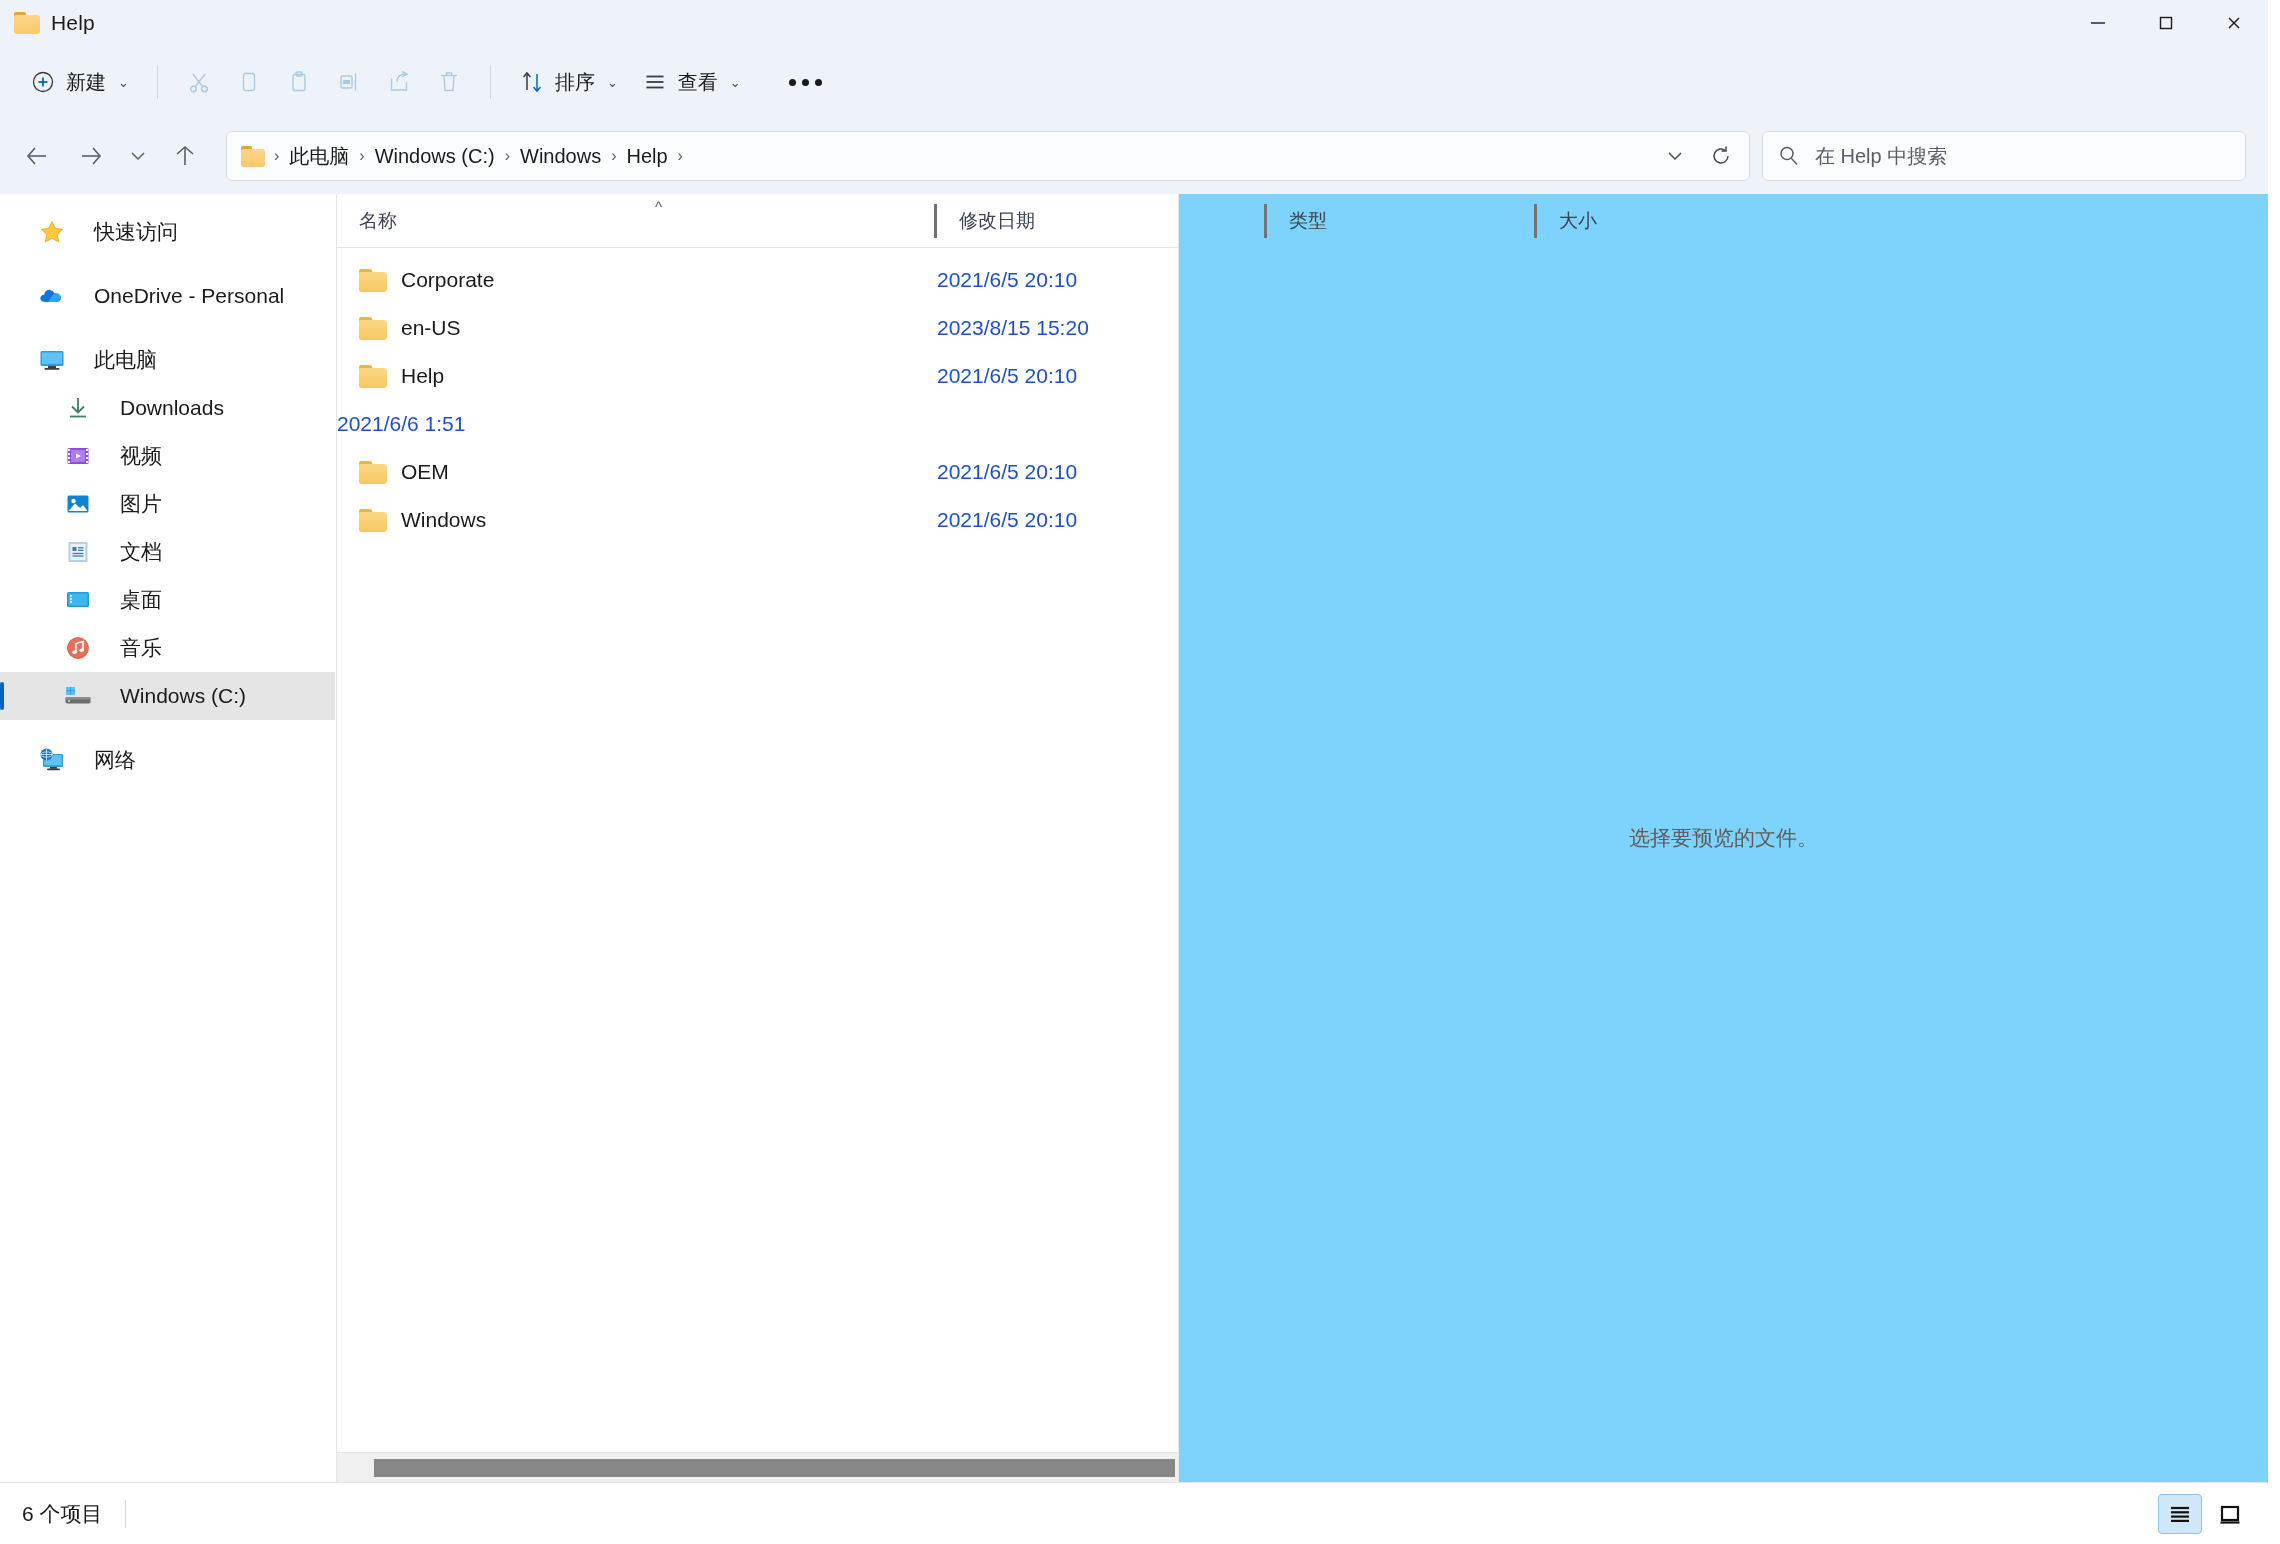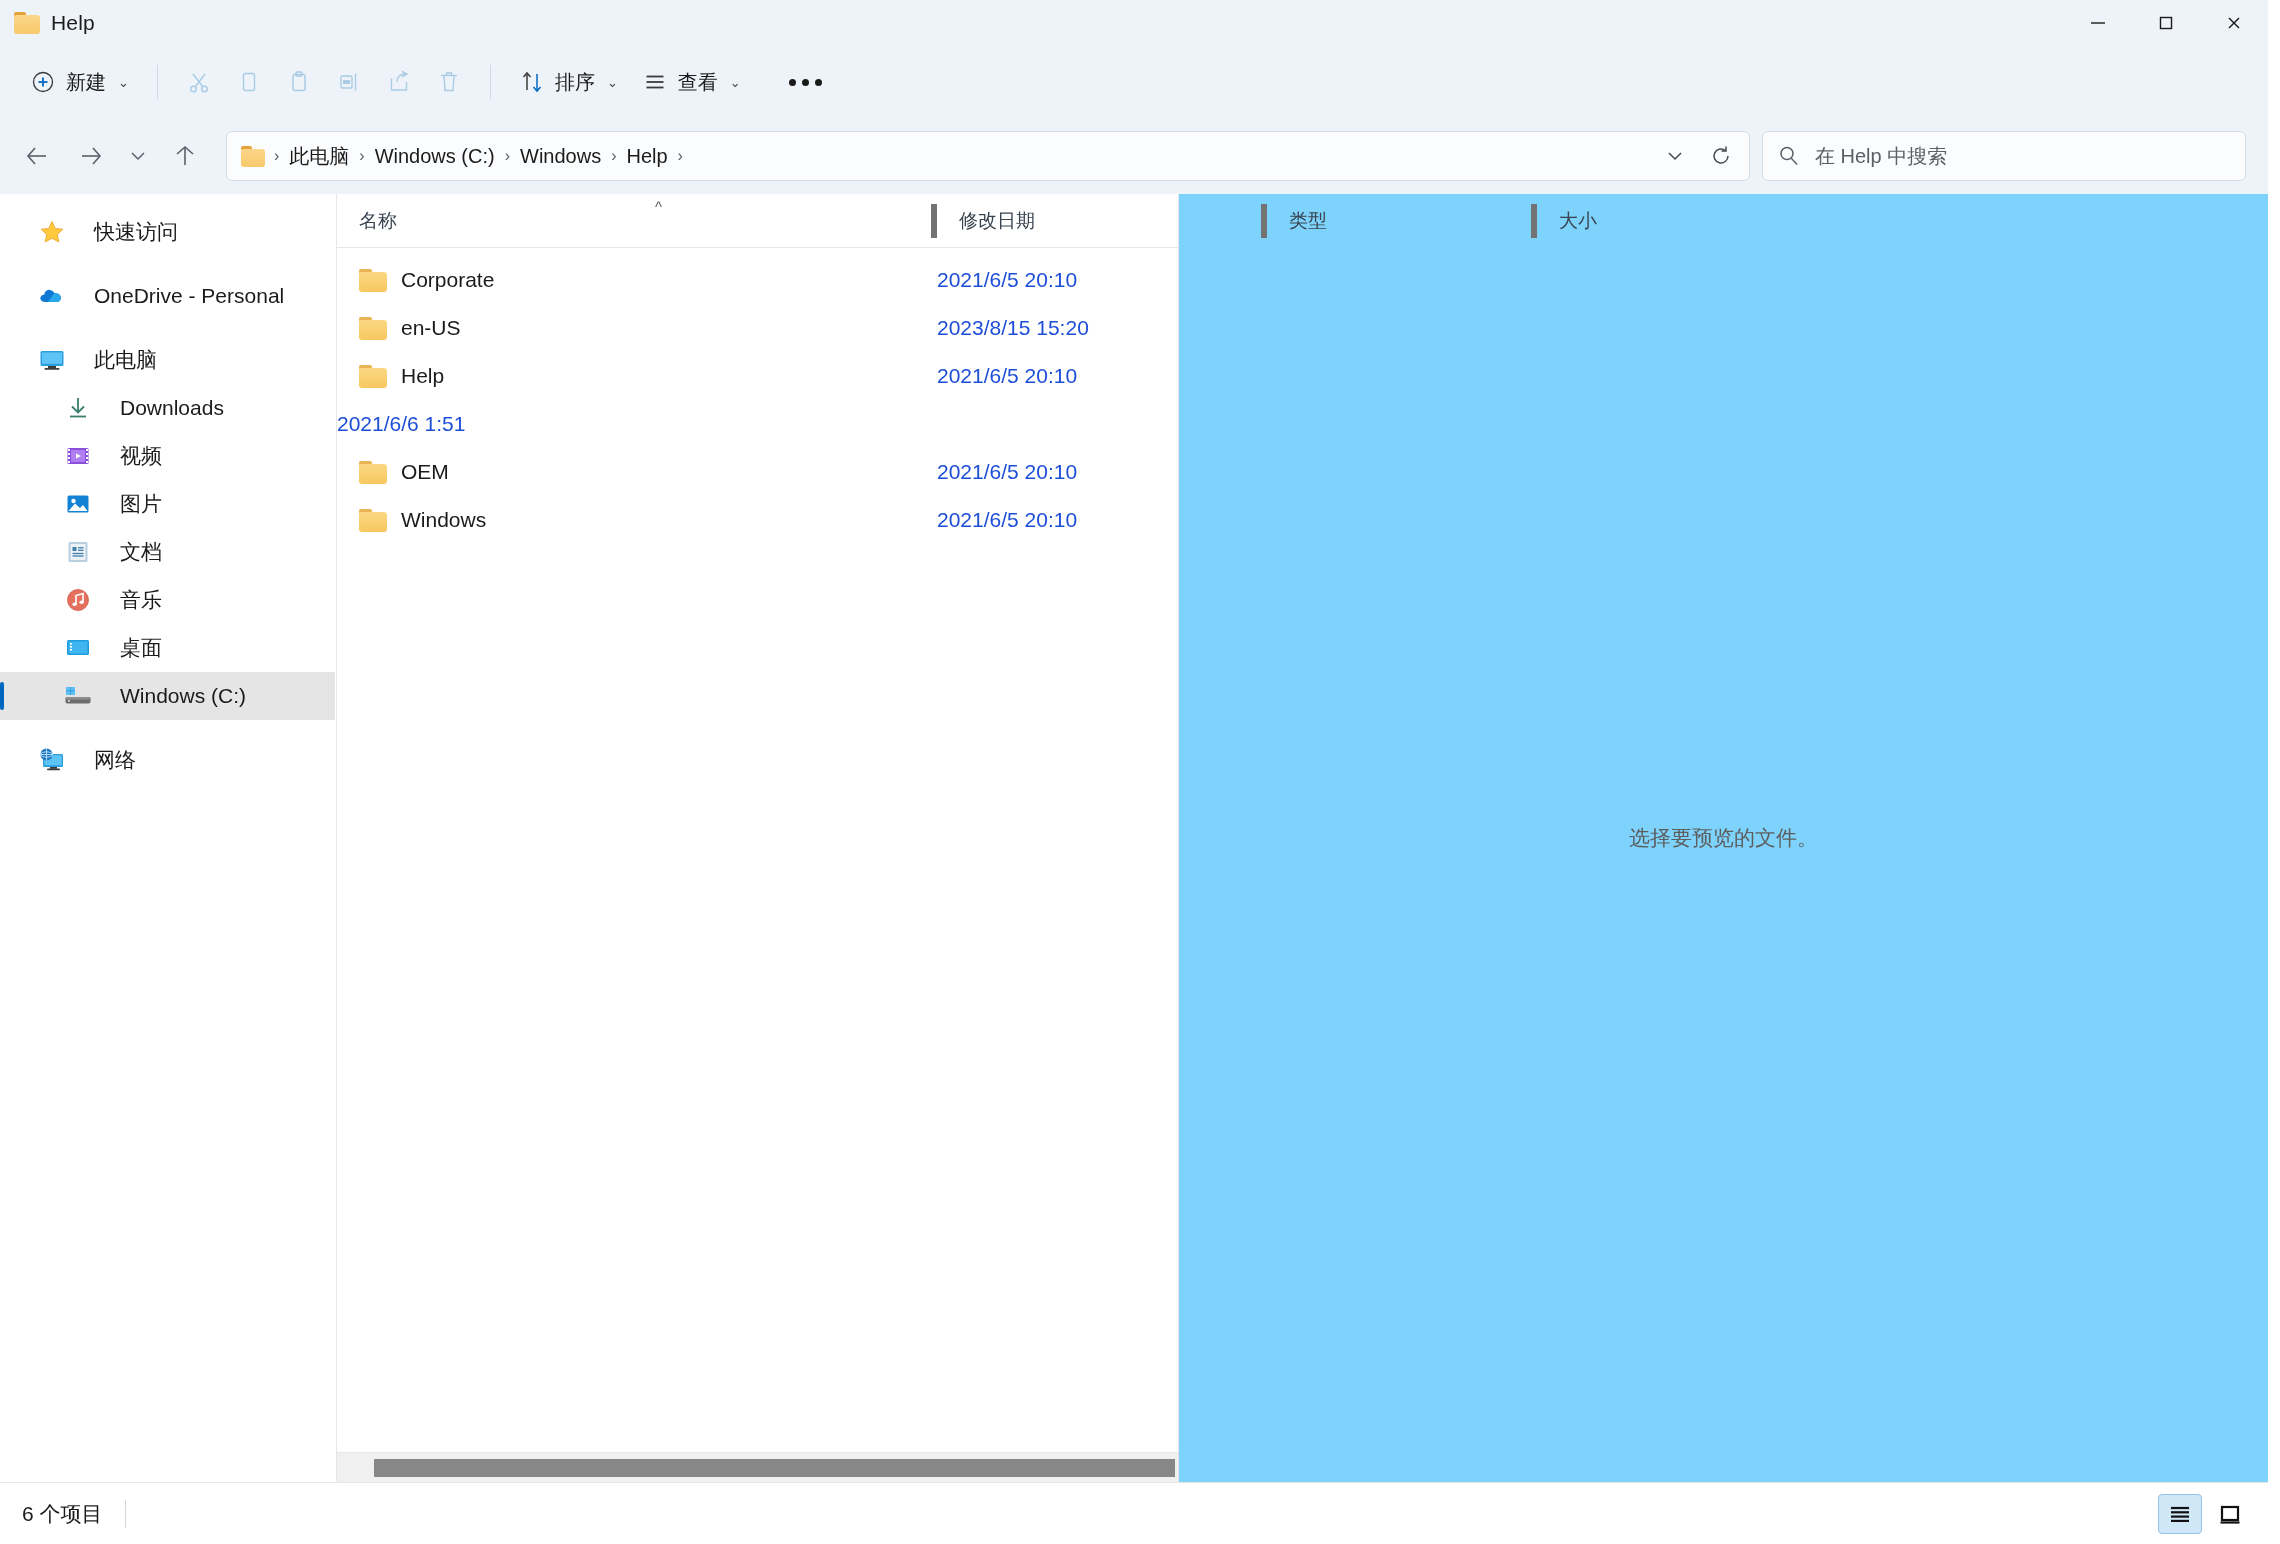--- a/index.html
+++ b/index.html
@@ -143,21 +143,21 @@
               border-left:1px solid #e6e6e6; }
   .colhead {
     height: 54px; flex:0 0 54px; display:flex; align-items:center;
     border-bottom: 1px solid #e6e6e6; position:relative;
   }
   .colhead .sortmark {
     position:absolute; left: 318px; top: 4px; font-size: 15px; color:#5a5f66;
   }
   .col {
     font-size: 19px; color:#3a4450; padding-left: 22px; height:34px;
-    display:flex; align-items:center; border-right:6px solid #737373;
+    display:flex; align-items:center; border-right:3px solid #737373;
   }
   .col.c-name { flex: 0 0 600px; }
   .col.c-date { flex: 0 0 330px; }
   .col.c-type { flex: 0 0 270px; }
   .col.c-size { flex: 0 0 180px; border-right:none; }
 
   .rows { flex:1 1 auto; overflow:hidden; padding-top: 8px; }
   .row { height: 48px; display:flex; align-items:center; }
   .cell { font-size: 21px; color:#1b1b1b; display:flex; align-items:center; }
   .cell.c-name { flex:0 0 600px; padding-left: 22px; gap: 14px; }
@@ -473,41 +473,41 @@
             <line x1="7.5" y1="14.5" x2="18.5" y2="14.5" stroke="#3f7fa8" stroke-width="1.3"></line>
             <line x1="7.5" y1="17" x2="18.5" y2="17" stroke="#3f7fa8" stroke-width="1.3"></line>
           </svg>
         </span>
         <span class="nav-label">文档</span>
       </div>
 
       <div class="nav-item indent">
         <span class="nav-ico">
           <svg width="26" height="26" viewBox="0 0 26 26">
+            <rect x="2" y="5" width="22" height="15" rx="1.5" fill="#1e9bdc"></rect>
+            <rect x="3.5" y="6.4" width="19" height="12.2" fill="#3fb6ef"></rect>
+            <rect x="5" y="8" width="2" height="1.6" fill="#fff"></rect>
+            <rect x="5" y="11" width="2" height="1.6" fill="#fff"></rect>
+            <rect x="5" y="14" width="2" height="1.6" fill="#fff"></rect>
+          </svg>
+        </span>
+        <span class="nav-label">桌面</span>
+      </div>
+
+      <div class="nav-item indent">
+        <span class="nav-ico">
+          <svg width="26" height="26" viewBox="0 0 26 26">
             <circle cx="13" cy="13" r="10.5" fill="#e4705e"></circle>
             <circle cx="13" cy="13" r="10.5" fill="none" stroke="#d05a48" stroke-width="0.8"></circle>
             <path d="M11 17 V8.5 L18 6.5 V15" fill="none" stroke="#ffffff" stroke-width="1.6"></path>
             <ellipse cx="9.6" cy="17.3" rx="2.2" ry="1.8" fill="#ffffff"></ellipse>
             <ellipse cx="16.6" cy="15.3" rx="2.2" ry="1.8" fill="#ffffff"></ellipse>
           </svg>
         </span>
         <span class="nav-label">音乐</span>
-      </div>
-
-      <div class="nav-item indent">
-        <span class="nav-ico">
-          <svg width="26" height="26" viewBox="0 0 26 26">
-            <rect x="2" y="5" width="22" height="15" rx="1.5" fill="#1e9bdc"></rect>
-            <rect x="3.5" y="6.4" width="19" height="12.2" fill="#3fb6ef"></rect>
-            <rect x="5" y="8" width="2" height="1.6" fill="#fff"></rect>
-            <rect x="5" y="11" width="2" height="1.6" fill="#fff"></rect>
-            <rect x="5" y="14" width="2" height="1.6" fill="#fff"></rect>
-          </svg>
-        </span>
-        <span class="nav-label">桌面</span>
       </div>
 
       <div class="nav-item indent selected">
         <span class="nav-ico">
           <svg width="28" height="26" viewBox="0 0 28 26">
             <rect x="2" y="4" width="9" height="8" fill="#1e88d9"></rect>
             <rect x="2" y="4" width="4" height="3.6" fill="#5fc0f5"></rect>
             <rect x="6.6" y="4" width="4.4" height="3.6" fill="#5fc0f5"></rect>
             <rect x="2" y="8.2" width="4" height="3.8" fill="#5fc0f5"></rect>
             <rect x="6.6" y="8.2" width="4.4" height="3.8" fill="#5fc0f5"></rect>

